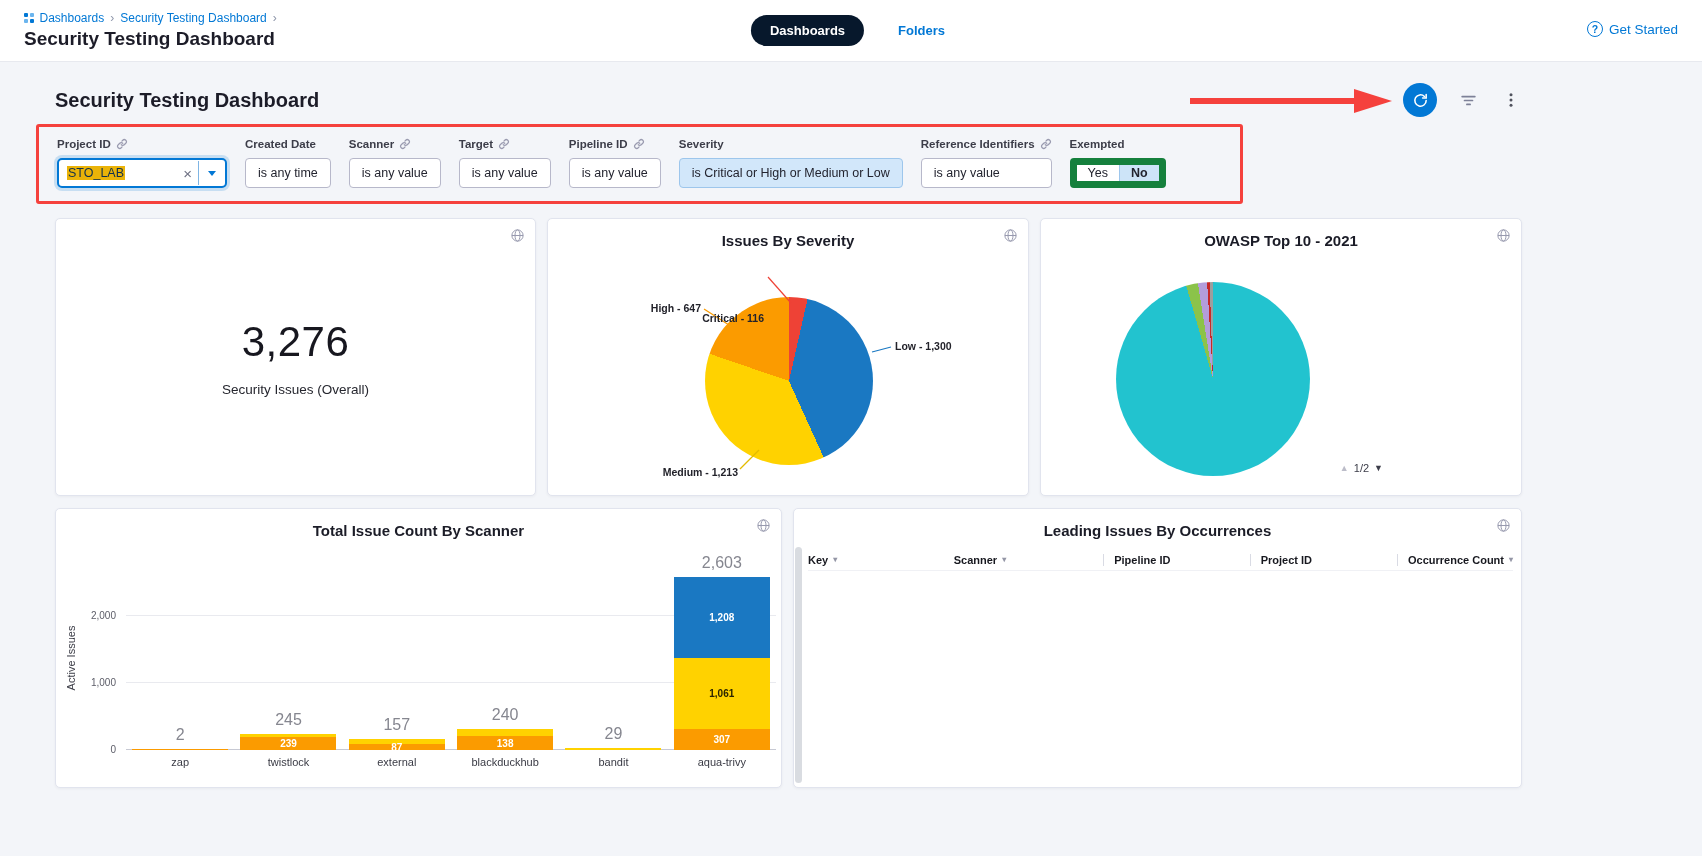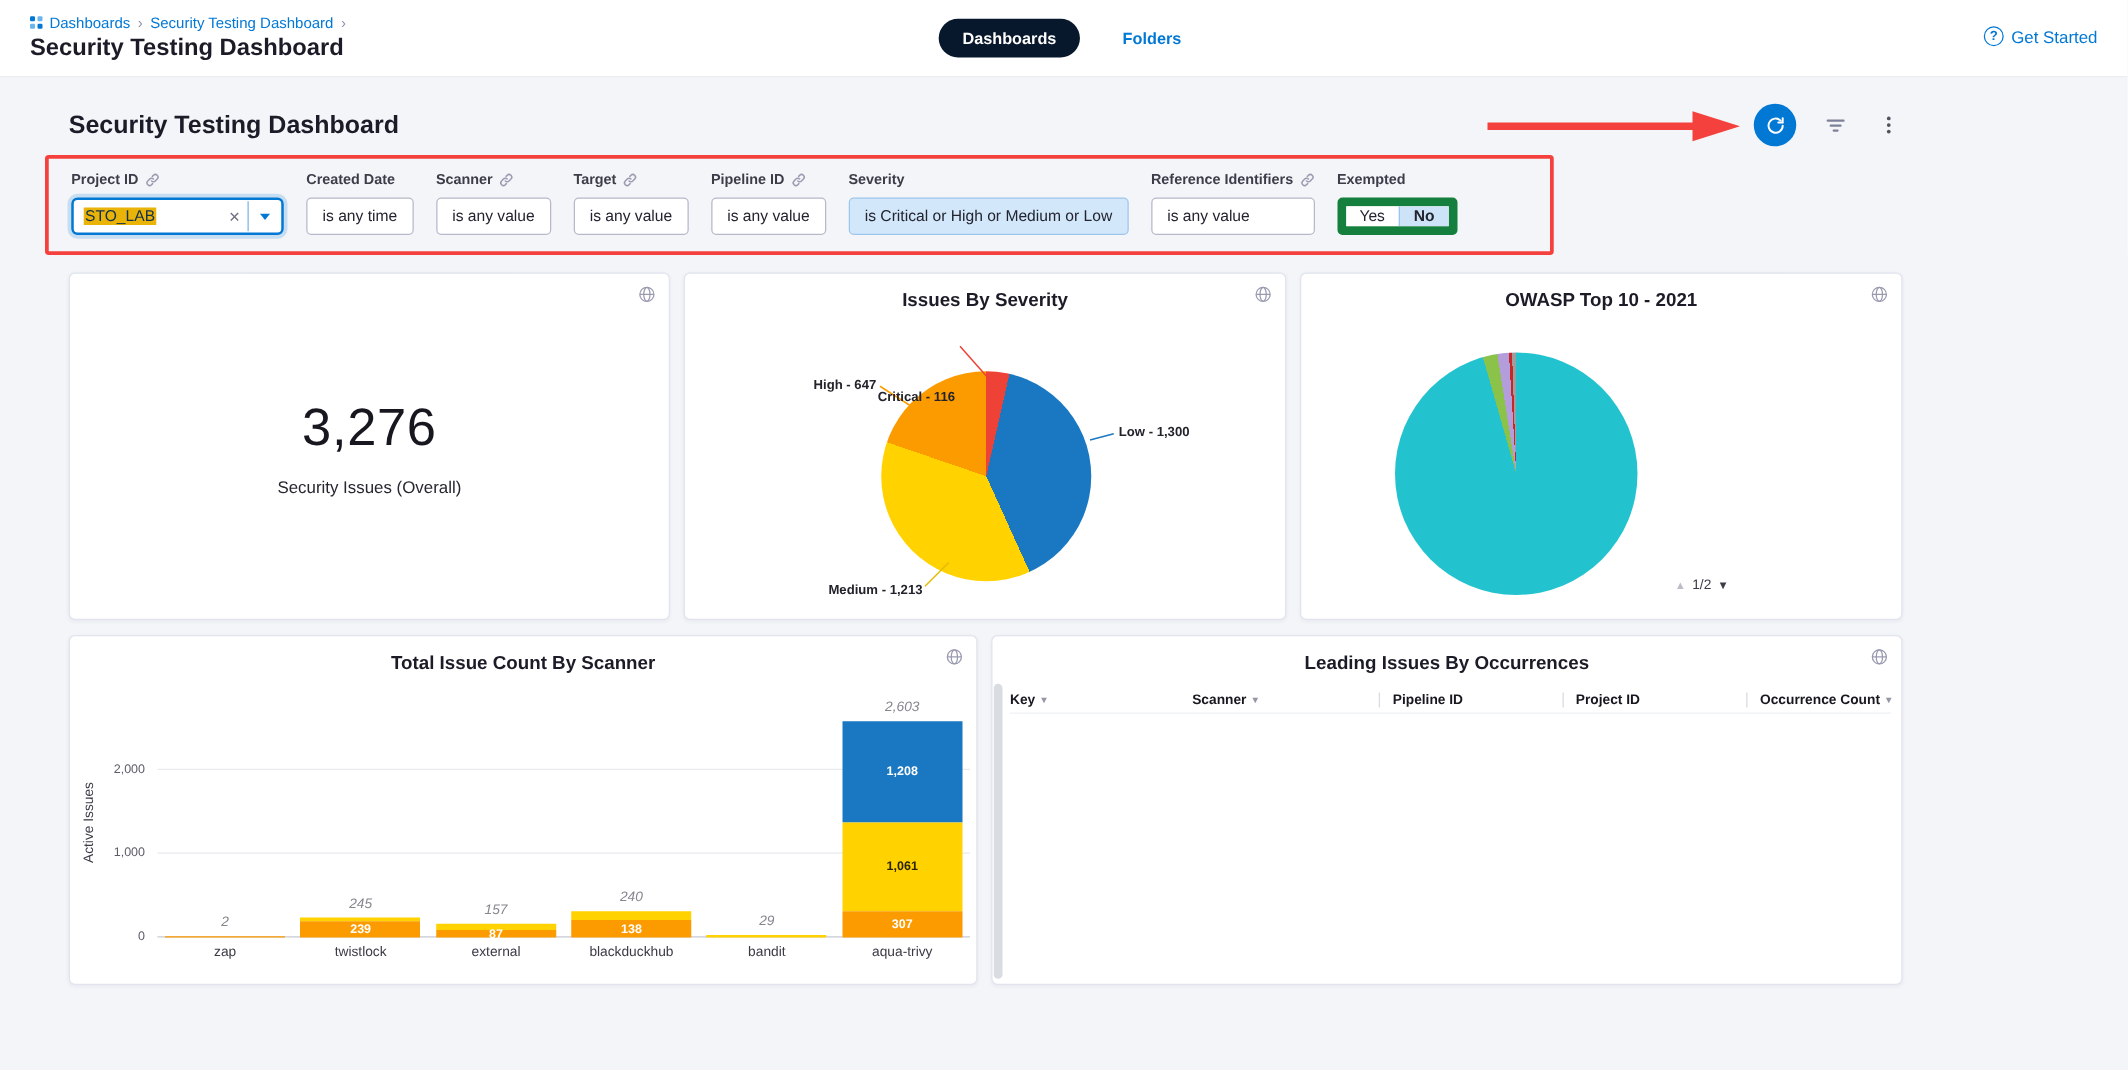--- a/index.html
+++ b/index.html
@@ -78,21 +78,21 @@
   .pg-up { color:#bcbdc9; font-size:9px; cursor:pointer; }
   .pg-down { color:#3c3d49; font-size:9px; cursor:pointer; }
 
   
   .t-bar { width:727px; height:280px; }
   .bar-plot { position:absolute; left:70px; width:650px; top:56px; height:185px; }
   .gridline { position:absolute; left:0; right:0; height:1px; background:#e9eaef; }
   .gridline.axis { background:#c7c9d3; }
   .bar-cols { position:absolute; inset:0; display:flex; }
   .bar-col { flex:1; display:flex; flex-direction:column; justify-content:flex-end; align-items:center; }
-  .bar-total { font-size:11px; color:#85868f; margin-bottom:5px;font-style:italic; }
+  .bar-total { font-size:16px; color:#85868f; margin-bottom:5px; }
   .bar-stack { width:96px; display:flex; flex-direction:column-reverse; }
   .bar-seg { display:flex; align-items:center; justify-content:center; font-size:10px; font-weight:700; }
   .bar-names { position:absolute; left:70px; width:650px; top:247px; display:flex; }
   .bar-name { flex:1; text-align:center; font-size:11px; color:#3a3b45; }
   .ytick { position:absolute; left:16px; width:44px; text-align:right; font-size:10px; color:#5c5d68; }
   .yt2 { top:101px; } .yt1 { top:168px; } .yt0 { top:235px; }
   .ylabel-wrap { position:absolute; left:8px; top:56px; height:185px; width:14px; display:flex; align-items:center; justify-content:center; }
   .ylabel { transform:rotate(-90deg); white-space:nowrap; font-size:11px; color:#3a3b45; }
 
   

